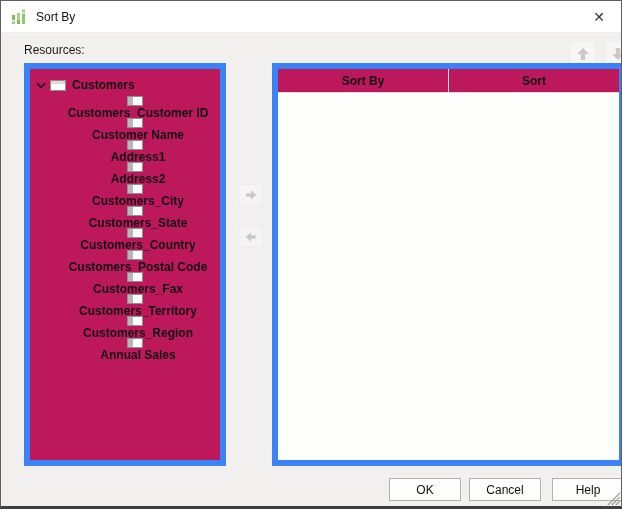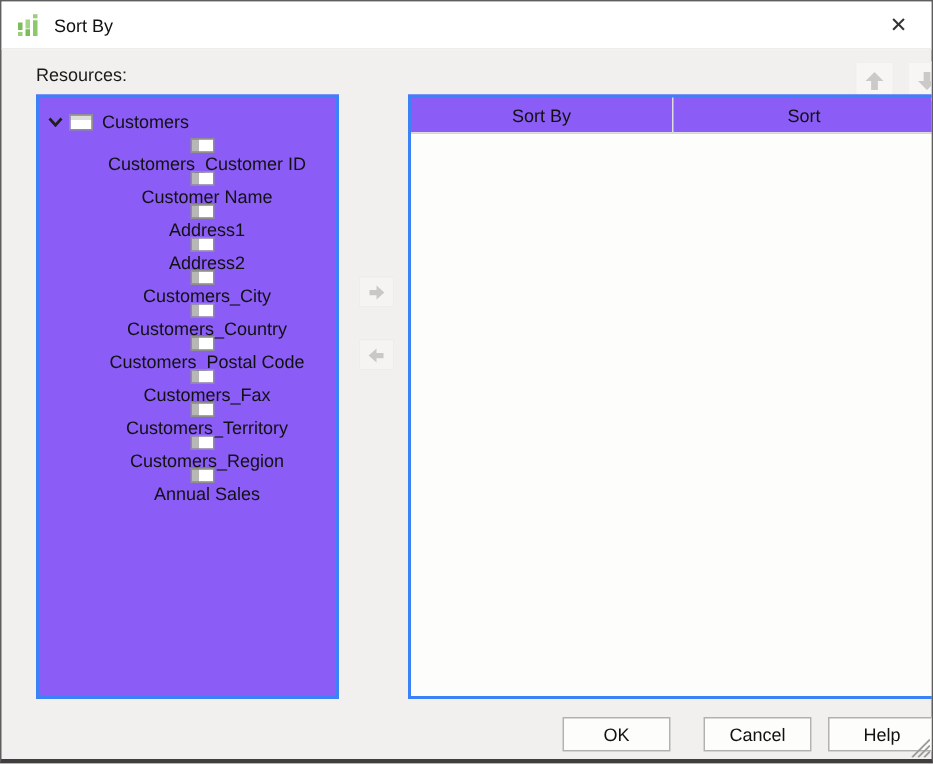--- a/index.html
+++ b/index.html
@@ -33,21 +33,21 @@
   .btn-down{ left:592px; top:8px; }
   .mid-btn{
     position:absolute; width:24px; height:21px; background:#f5f4f2; border:1px solid #eeedea;
     display:flex; align-items:center; justify-content:center; padding:0;
   }
   .btn-add{ left:226px; top:151px; }
   .btn-remove{ left:226px; top:193px; }
   .arrow-glyph{ display:block; }
 
   .panel{
-    position:absolute; top:30px; background:#8b5cf6; border:2px solid #3b82f6;
+    position:absolute; top:30px; background:#be185d; border:6px solid #3b82f6;font-weight:bold;
   }
   .tree-panel{ left:11px; width:202px; height:403px; padding-top:5px; overflow:hidden; }
   .table-panel{ left:259px; width:353px; height:403px; display:flex; flex-direction:column; }
 
   .tree-row{ height:22px; display:flex; align-items:center; }
   .tree-row.root{ padding-left:5px; }
   .tree-row.child{ padding-left:26px;flex-direction:column; }
   .expander{ width:12px; height:12px; margin-right:3px; display:flex; align-items:center; justify-content:center; }
   .node-icon{
     width:16px; height:11px; border:1px solid #8f8f8d; margin-right:6px; flex:0 0 auto;
@@ -62,21 +62,21 @@
   .table-header{ display:flex; height:24px; border-bottom:1px solid #dcdcda; flex:0 0 auto; }
   .th-cell{ flex:1 1 0; display:flex; align-items:center; justify-content:center; color:#111; }
   .th-cell:first-child{ border-right:1px solid #dcdcda; }
   .table-body{ flex:1 1 auto; background:#fdfdfb; }
 
   .push-btn{
     position:absolute; top:445px; width:72px; height:23px; background:#fdfdfc;
     border:1px solid #b2b1af; color:#111; font-family:inherit; font-size:12px;
     display:flex; align-items:center; justify-content:center; padding:0;
   }
-  .btn-ok{ left:362px; }
+  .btn-ok{ left:376px; }
   .btn-cancel{ left:456px; }
   .btn-help{ left:539px; }
 
   .resize-grip{ position:absolute; right:1px; bottom:1px; width:13px; height:13px; }
 </style>
 </head>
 <body>
 
 <div class="dialog">
 
@@ -133,20 +133,24 @@
       <div class="tree-row child">
         <span class="field-icon"></span>
         <span class="tree-label">Address2</span>
       </div>
       <div class="tree-row child">
         <span class="field-icon"></span>
         <span class="tree-label">Customers_City</span>
       </div>
       <div class="tree-row child">
         <span class="field-icon"></span>
+        <span class="tree-label">Customers_State</span>
+      </div>
+      <div class="tree-row child">
+        <span class="field-icon"></span>
         <span class="tree-label">Customers_Country</span>
       </div>
       <div class="tree-row child">
         <span class="field-icon"></span>
         <span class="tree-label">Customers_Postal Code</span>
       </div>
       <div class="tree-row child">
         <span class="field-icon"></span>
         <span class="tree-label">Customers_Fax</span>
       </div>

